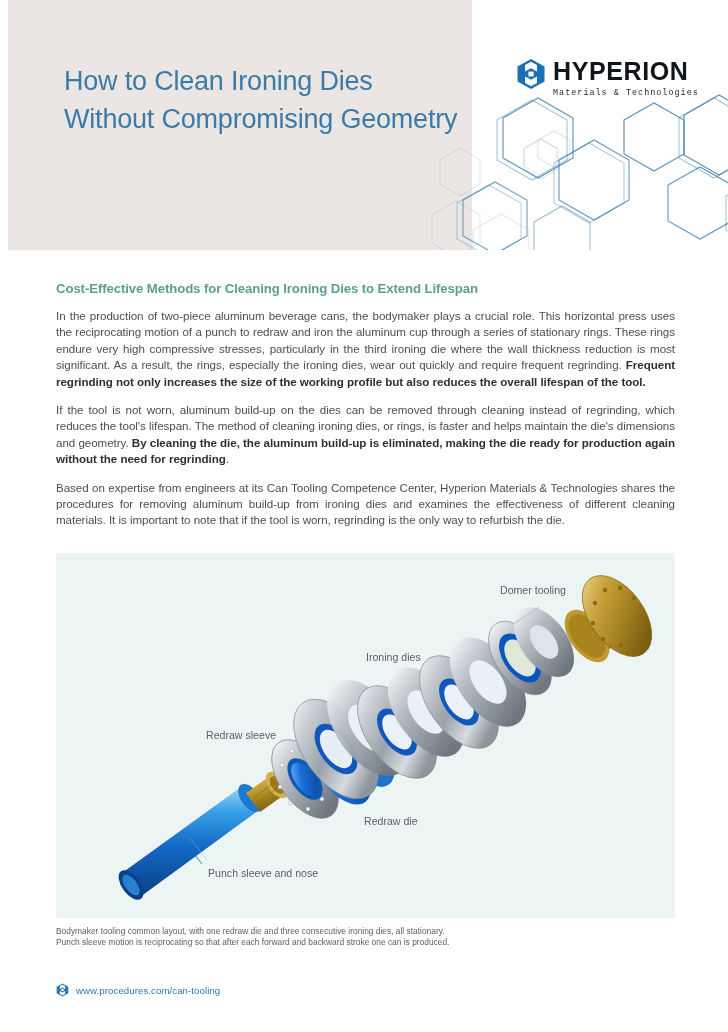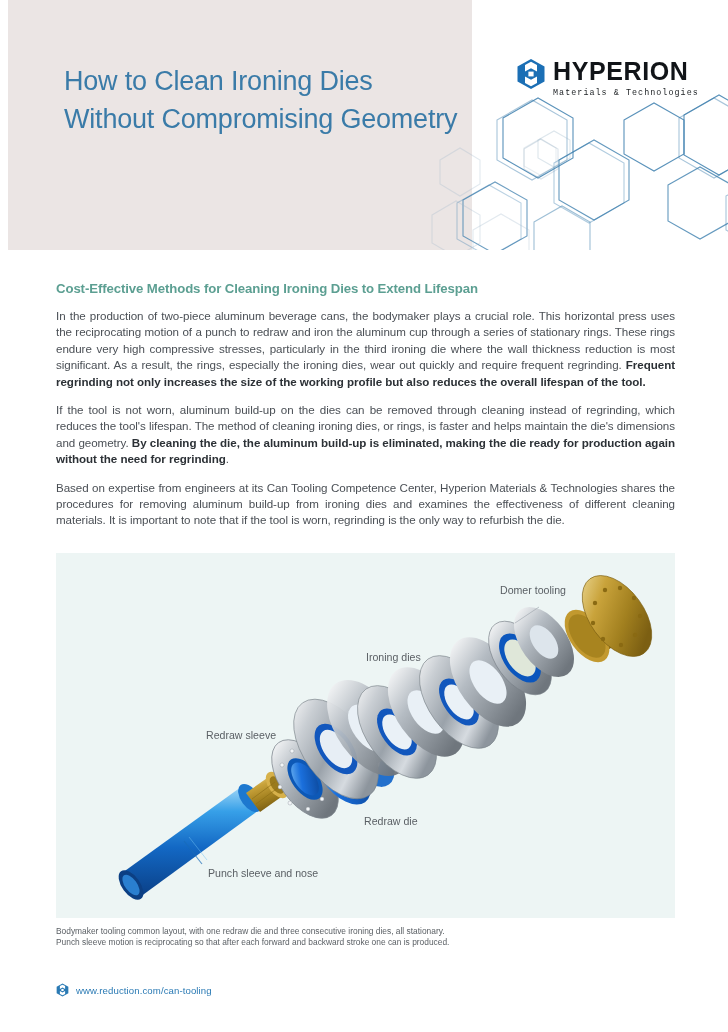--- a/index.html
+++ b/index.html
@@ -321,16 +321,16 @@
 
   <div class="footer">
     <span class="footer-icon">
       <svg width="13" height="14" viewBox="0 0 30 32" xmlns="http://www.w3.org/2000/svg">
         <path d="M15 1 L28.5 8.4 L28.5 23.6 L15 31 L1.5 23.6 L1.5 8.4 Z" fill="#2a7ab4"></path>
         <path d="M9 7 L9 13.5 L15 10.2 L21 13.5 L21 7 L15 3.8 Z" fill="#ffffff"></path>
         <path d="M9 25 L9 18.5 L15 21.8 L21 18.5 L21 25 L15 28.2 Z" fill="#ffffff"></path>
         <rect x="12.4" y="13.6" width="5.2" height="4.8" fill="#ffffff"></rect>
       </svg>
     </span>
-    <a class="footer-link" href="#">www.reduction.com/can-tooling</a>
+    <a class="footer-link" href="#">www.procedures.com/can-tooling</a>
   </div>
 
 </div>
 
 </body></html>

